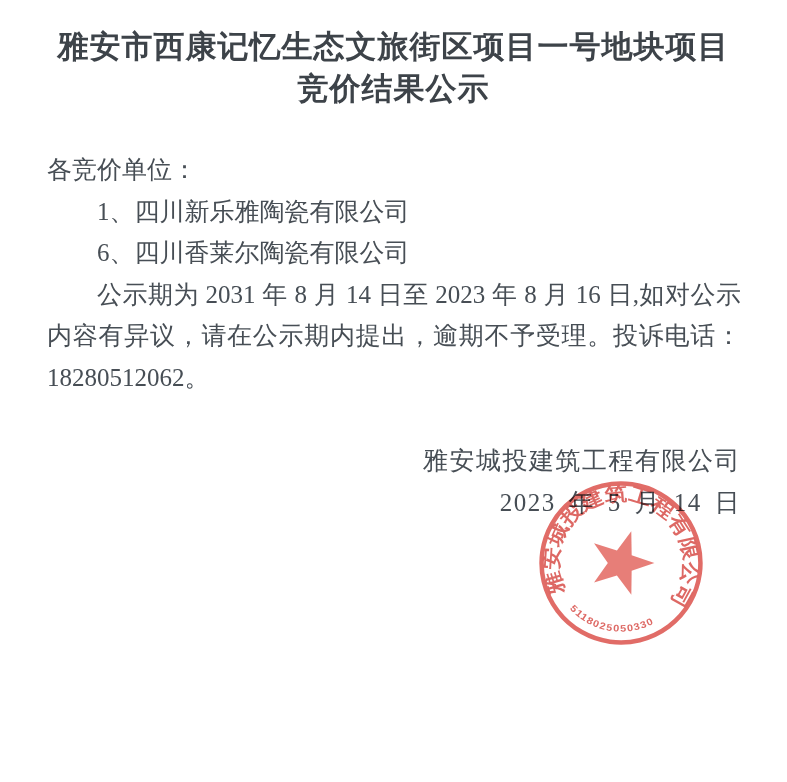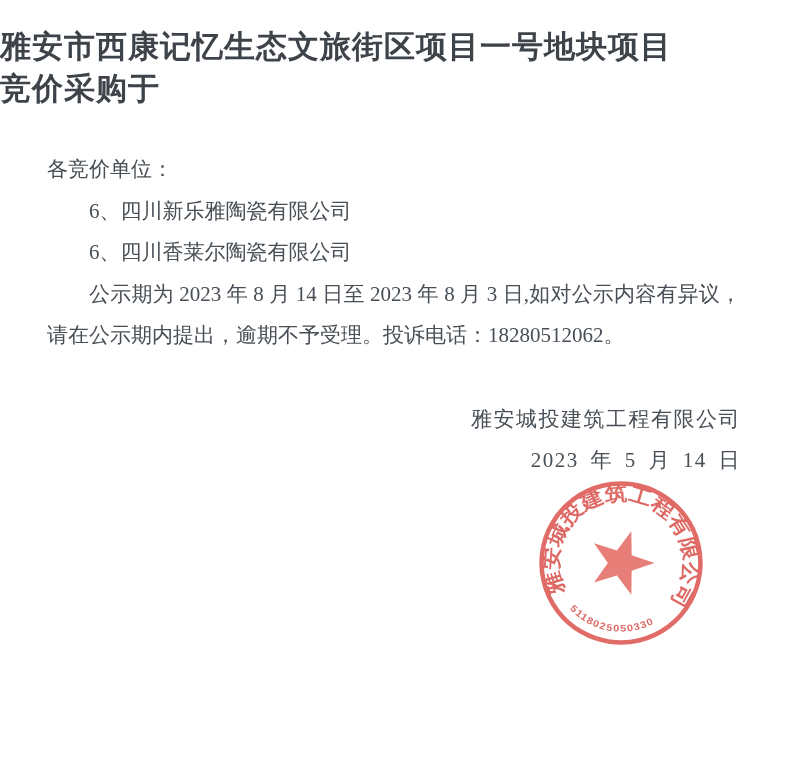--- a/index.html
+++ b/index.html
@@ -13,33 +13,34 @@
     height: 782px;
     background: #ffffff;
     overflow: hidden;
     font-family: "Liberation Serif", serif;
   }
   .title {
     position: absolute;
     top: 26px;
     left: 0;
     right: 0;
+    text-align: center;
     font-family: "Liberation Sans", sans-serif;
     font-weight: 700;
     font-size: 31px;
     line-height: 42px;
     color: #3d4349;
     letter-spacing: 1px;
   }
   .body {
     position: absolute;
     top: 149px;
     left: 47px;
     width: 694px;
-    font-size: 21px;
+    font-size: 25px;
     line-height: 41.6px;
     color: #474e55;
   }
   .body p {
     margin: 0;
     text-align: justify;
   }
   .indent {
     text-indent: 2em;
   }
@@ -84,28 +85,28 @@
     letter-spacing: 1px;
   }
 </style>
 </head>
 <body>
 
 <div class="page">
 
   <header class="title">
     <div>雅安市西康记忆生态文旅街区项目一号地块项目</div>
-    <div>竞价采购于</div>
+    <div>竞价结果公示</div>
   </header>
 
   <main class="body">
     <p>各竞价单位：</p>
-    <p class="indent">6、四川新乐雅陶瓷有限公司</p>
+    <p class="indent">1、四川新乐雅陶瓷有限公司</p>
     <p class="indent">6、四川香莱尔陶瓷有限公司</p>
-    <p class="indent">公示期为 2023 年 8 月 14 日至 2023 年 8 月 3 日,如对公示内容有异议，请在公示期内提出，逾期不予受理。投诉电话：18280512062。</p>
+    <p class="indent">公示期为 2031 年 8 月 14 日至 2023 年 8 月 16 日,如对公示内容有异议，请在公示期内提出，逾期不予受理。投诉电话：18280512062。</p>
 
     <div class="sig">
       <div>雅安城投建筑工程有限公司</div>
       <div class="sig-date">2023 年 5 月 14 日</div>
     </div>
   </main>
 
   <svg class="seal" viewBox="0 0 170 170" aria-hidden="true">
     <g transform="rotate(8 85 85)">
       <circle class="ring" cx="85" cy="85" r="78.5"></circle>

